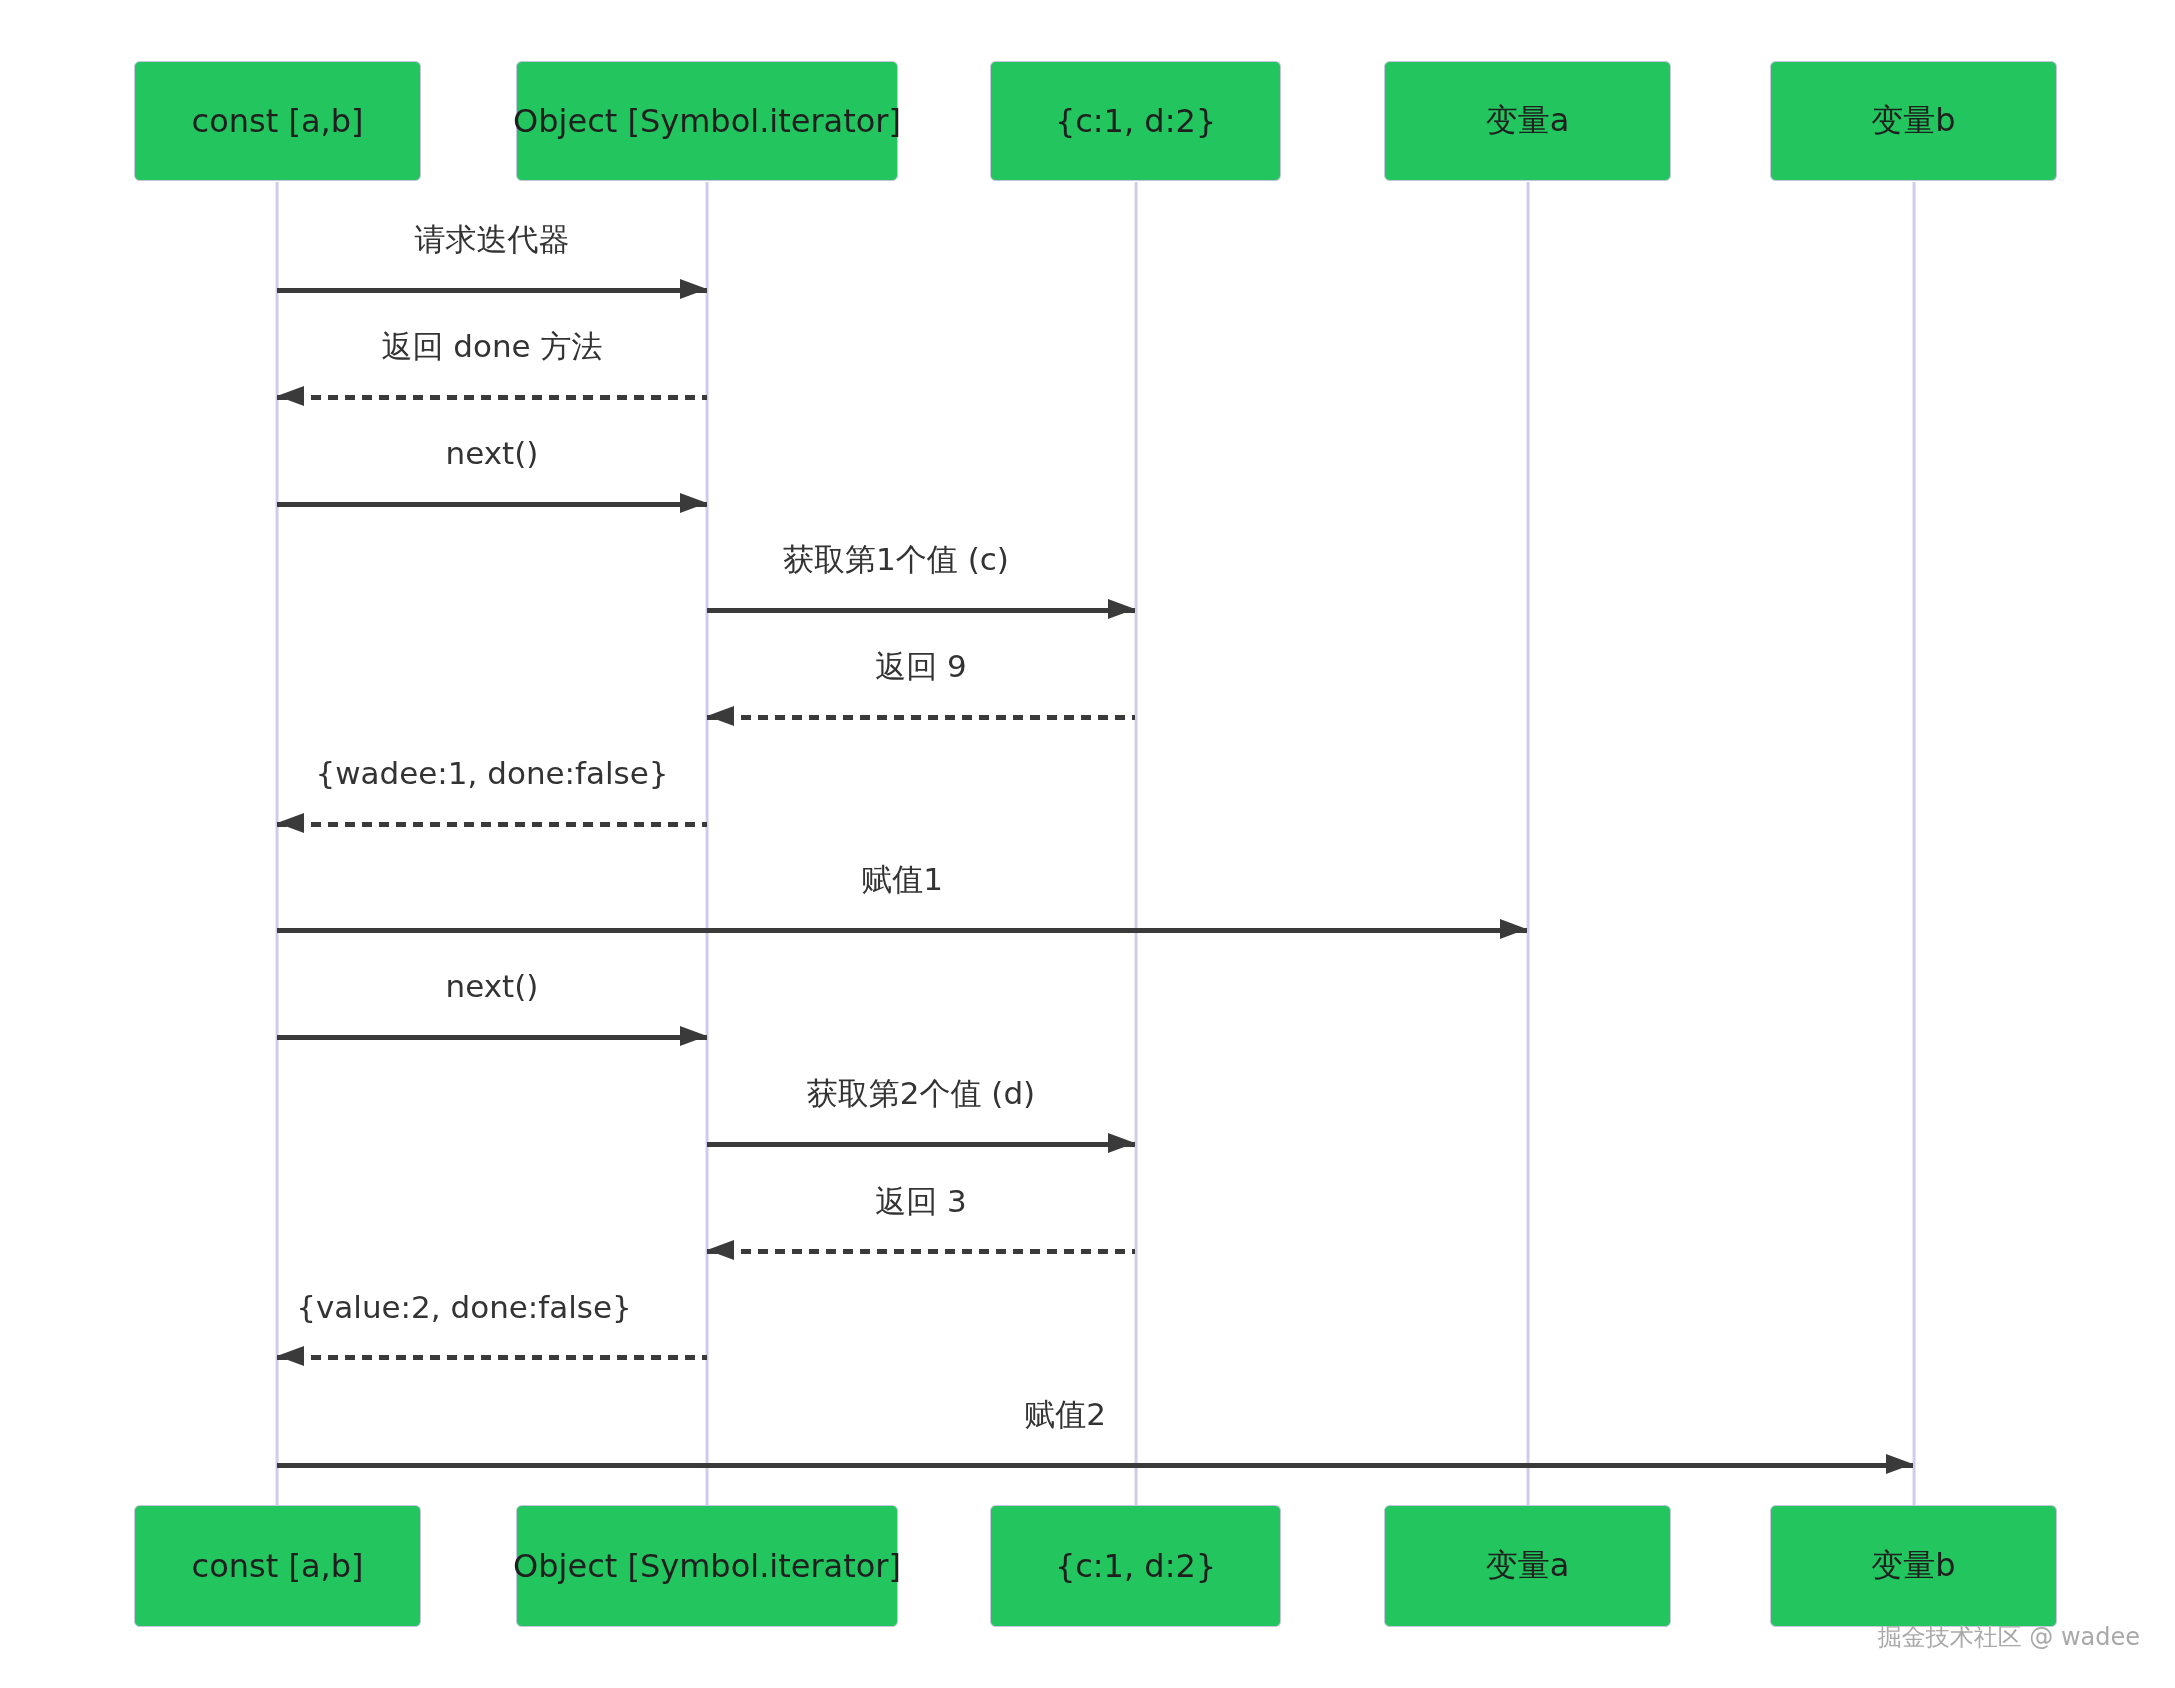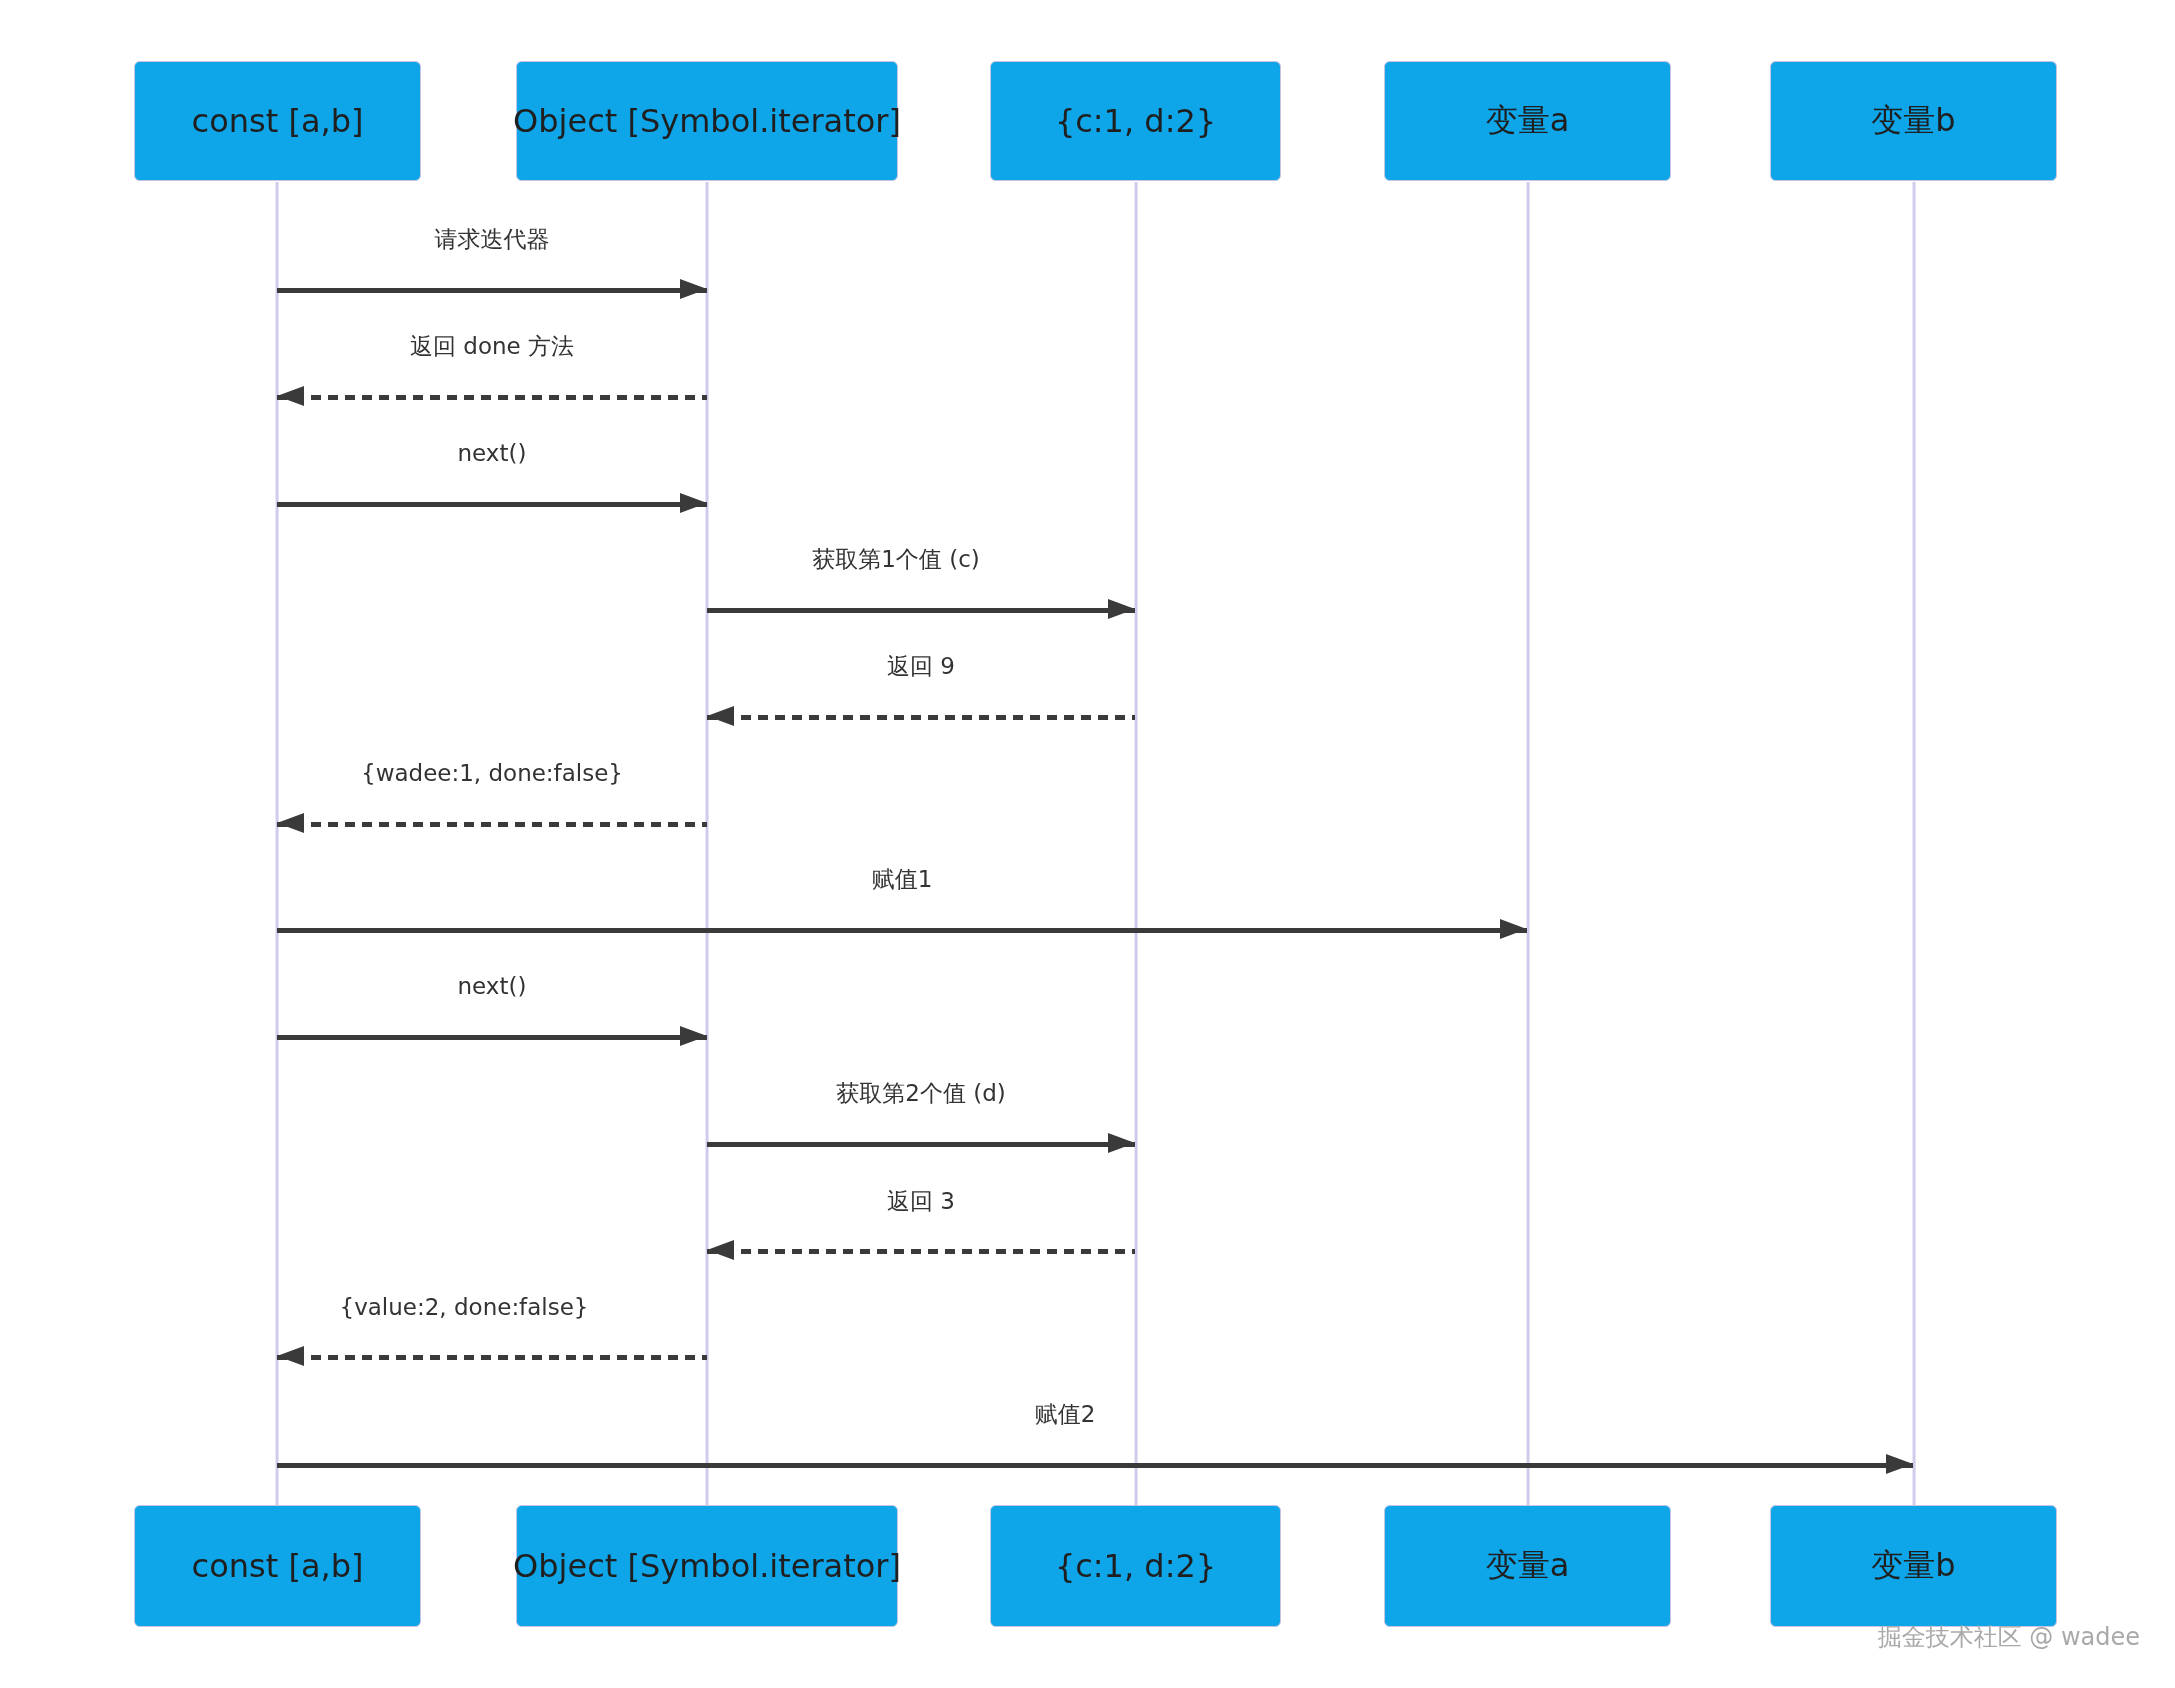--- a/index.html
+++ b/index.html
@@ -20,35 +20,35 @@
     top: 182px;
     height: 1323px;
     width: 2.9px;
     background: #cfcbea;
     transform: translateX(-50%);
   }
   .actor {
     position: absolute;
     box-sizing: border-box;
     height: 120px;
-    background: #0ea5e9;
+    background: #22c55e;
     border: 1.9px solid #c8c5e3;
     border-radius: 5.7px;
     display: flex;
     align-items: center;
     justify-content: center;
     font-size: 32px;
     color: #1f1f1f;
     white-space: nowrap;
   }
   .actor.bottom { height: 122px; }
   .msg-label {
     position: absolute;
     transform: translateX(-50%);
-    font-size: 23px;
+    font-size: 31px;
     line-height: 40px;
     color: #333333;
     white-space: nowrap;
     text-align: center;
   }
   .arrow {
     position: absolute;
     height: 4.8px;
     background: #3a3a3a;
   }

